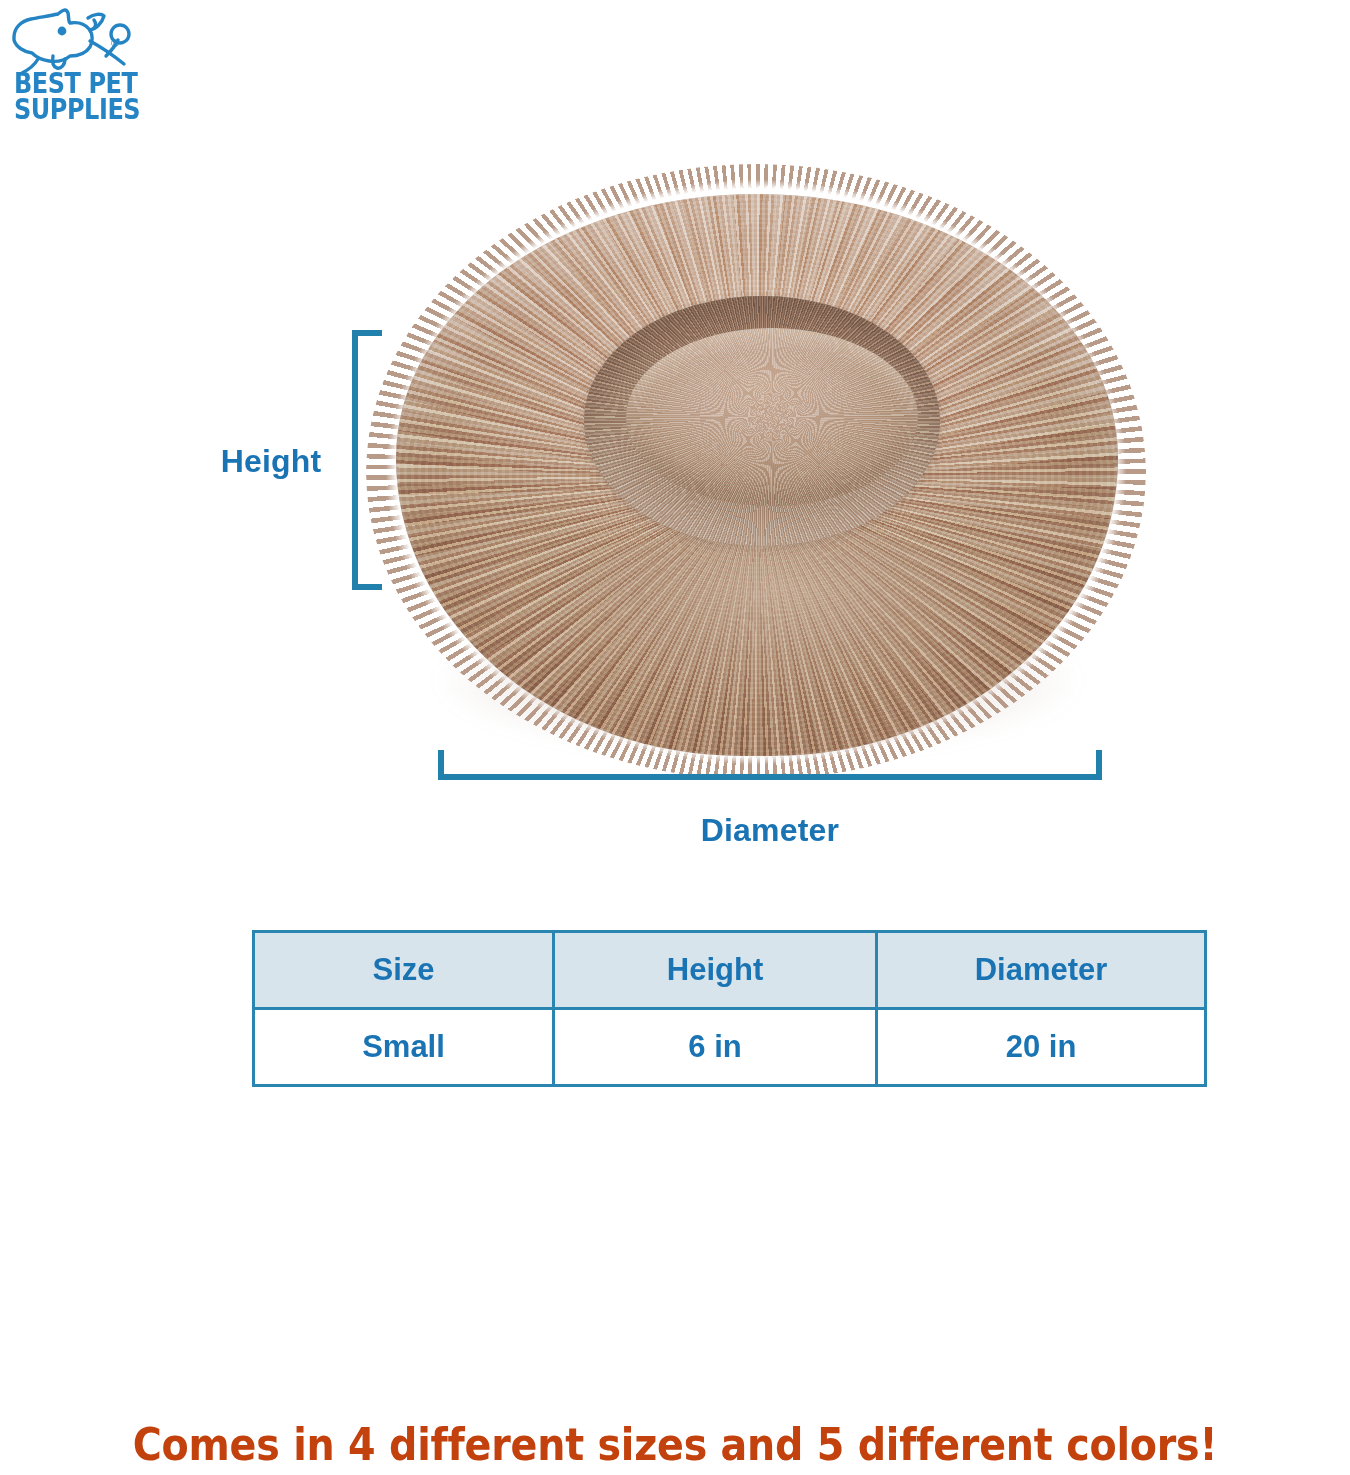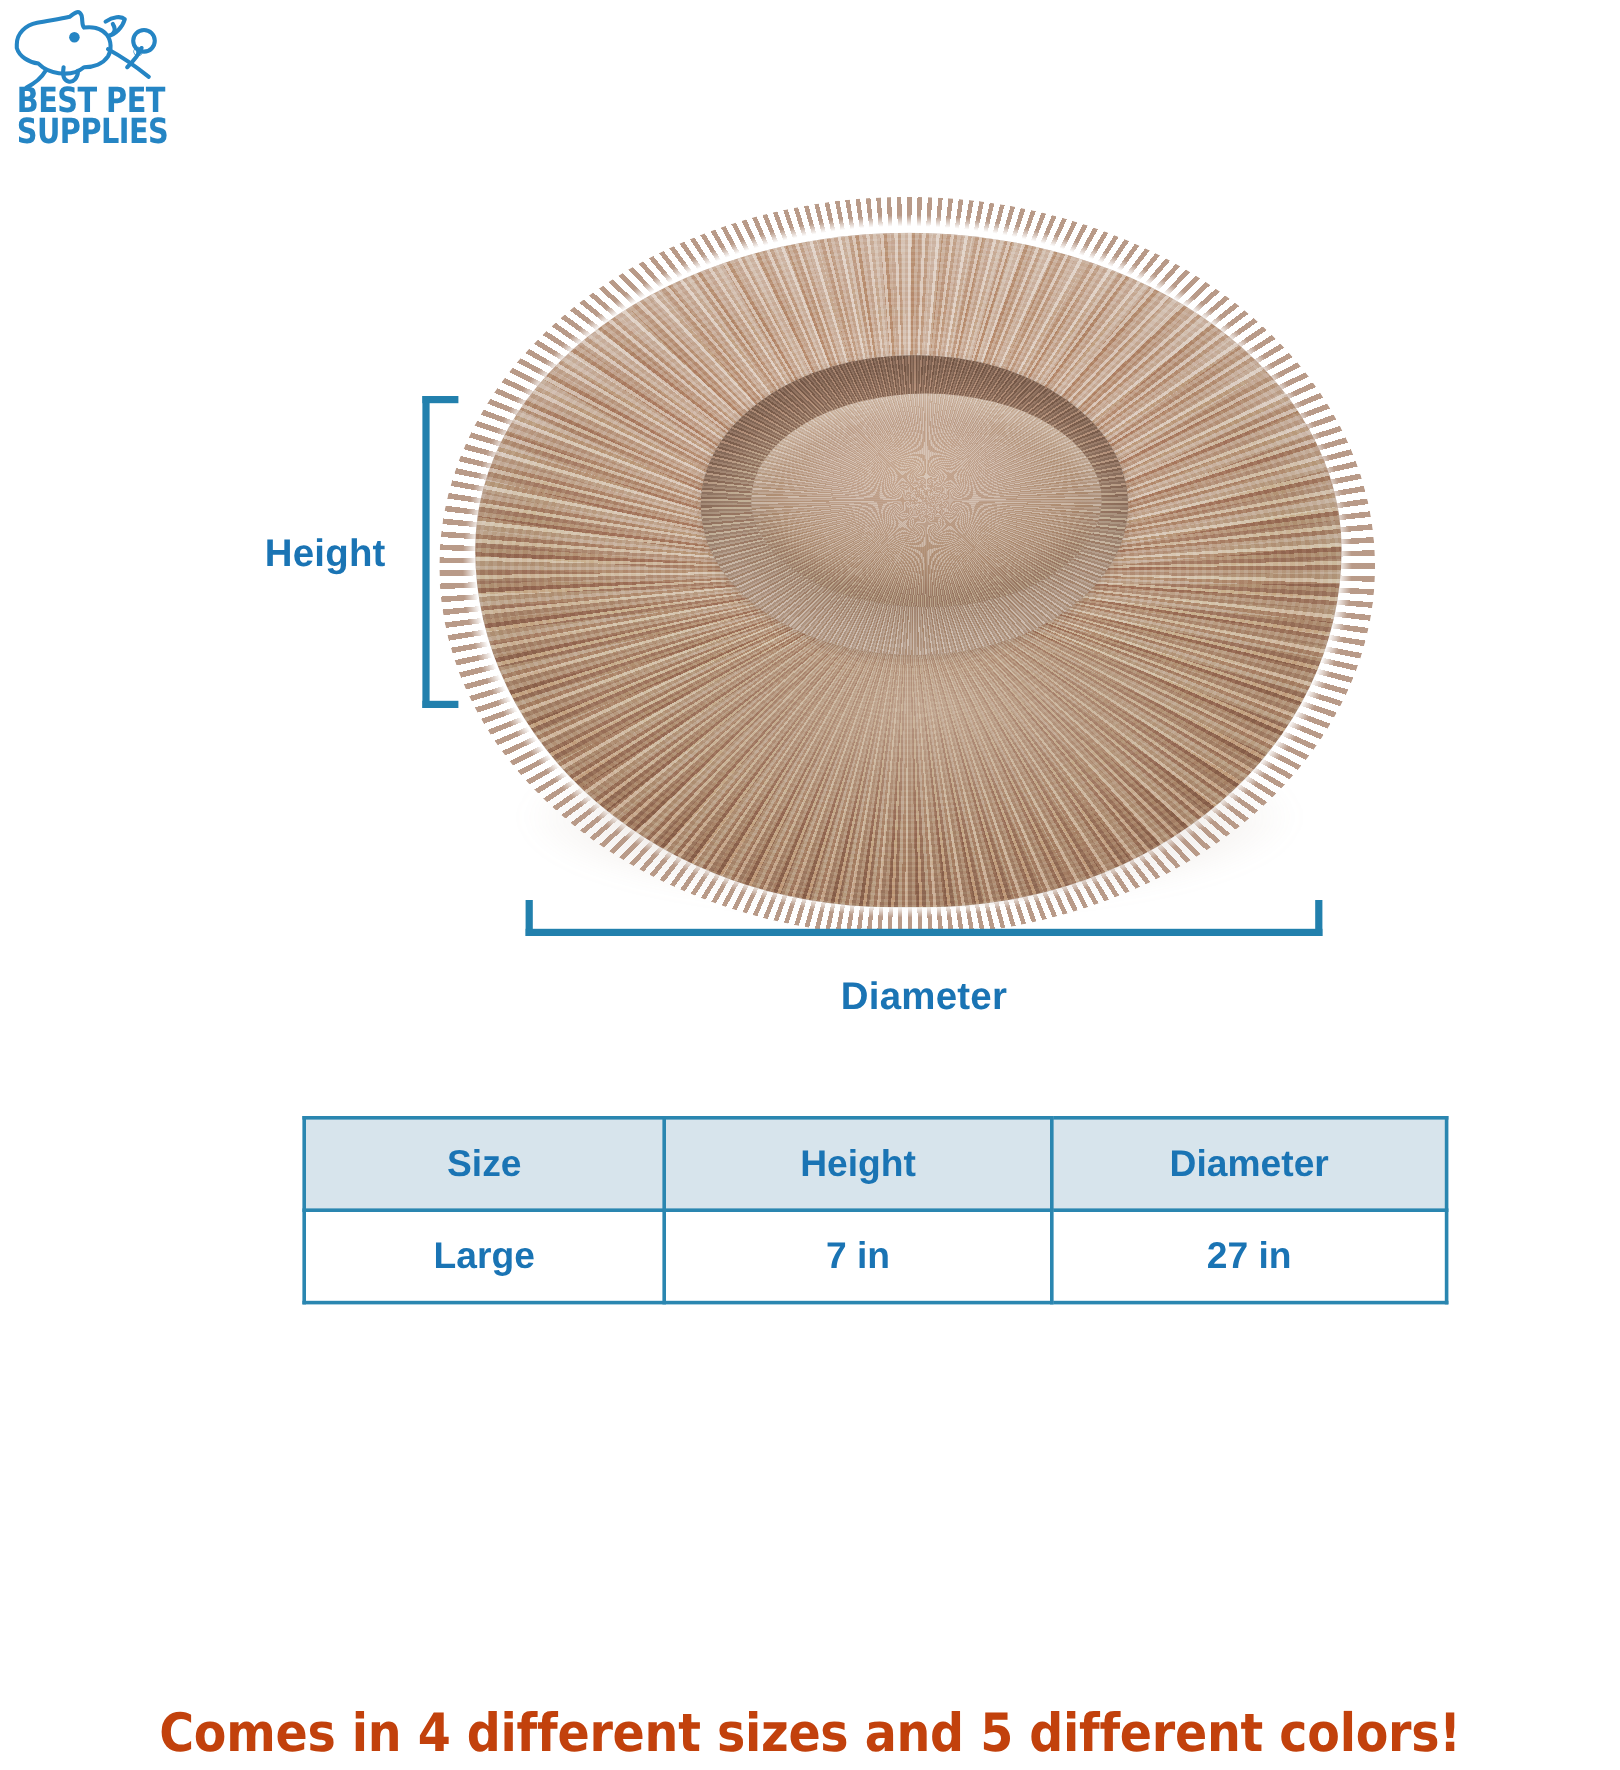--- a/index.html
+++ b/index.html
@@ -370,20 +370,20 @@
   </colgroup>
   <thead>
     <tr>
       <th>Size</th>
       <th>Height</th>
       <th>Diameter</th>
     </tr>
   </thead>
   <tbody>
     <tr>
-      <td>Large</td>
-      <td>7 in</td>
-      <td>27 in</td>
+      <td>Small</td>
+      <td>6 in</td>
+      <td>20 in</td>
     </tr>
   </tbody>
 </table>
 
 <div id="tagline">Comes in 4 different sizes and 5 different colors!</div>
 
 </body></html>

